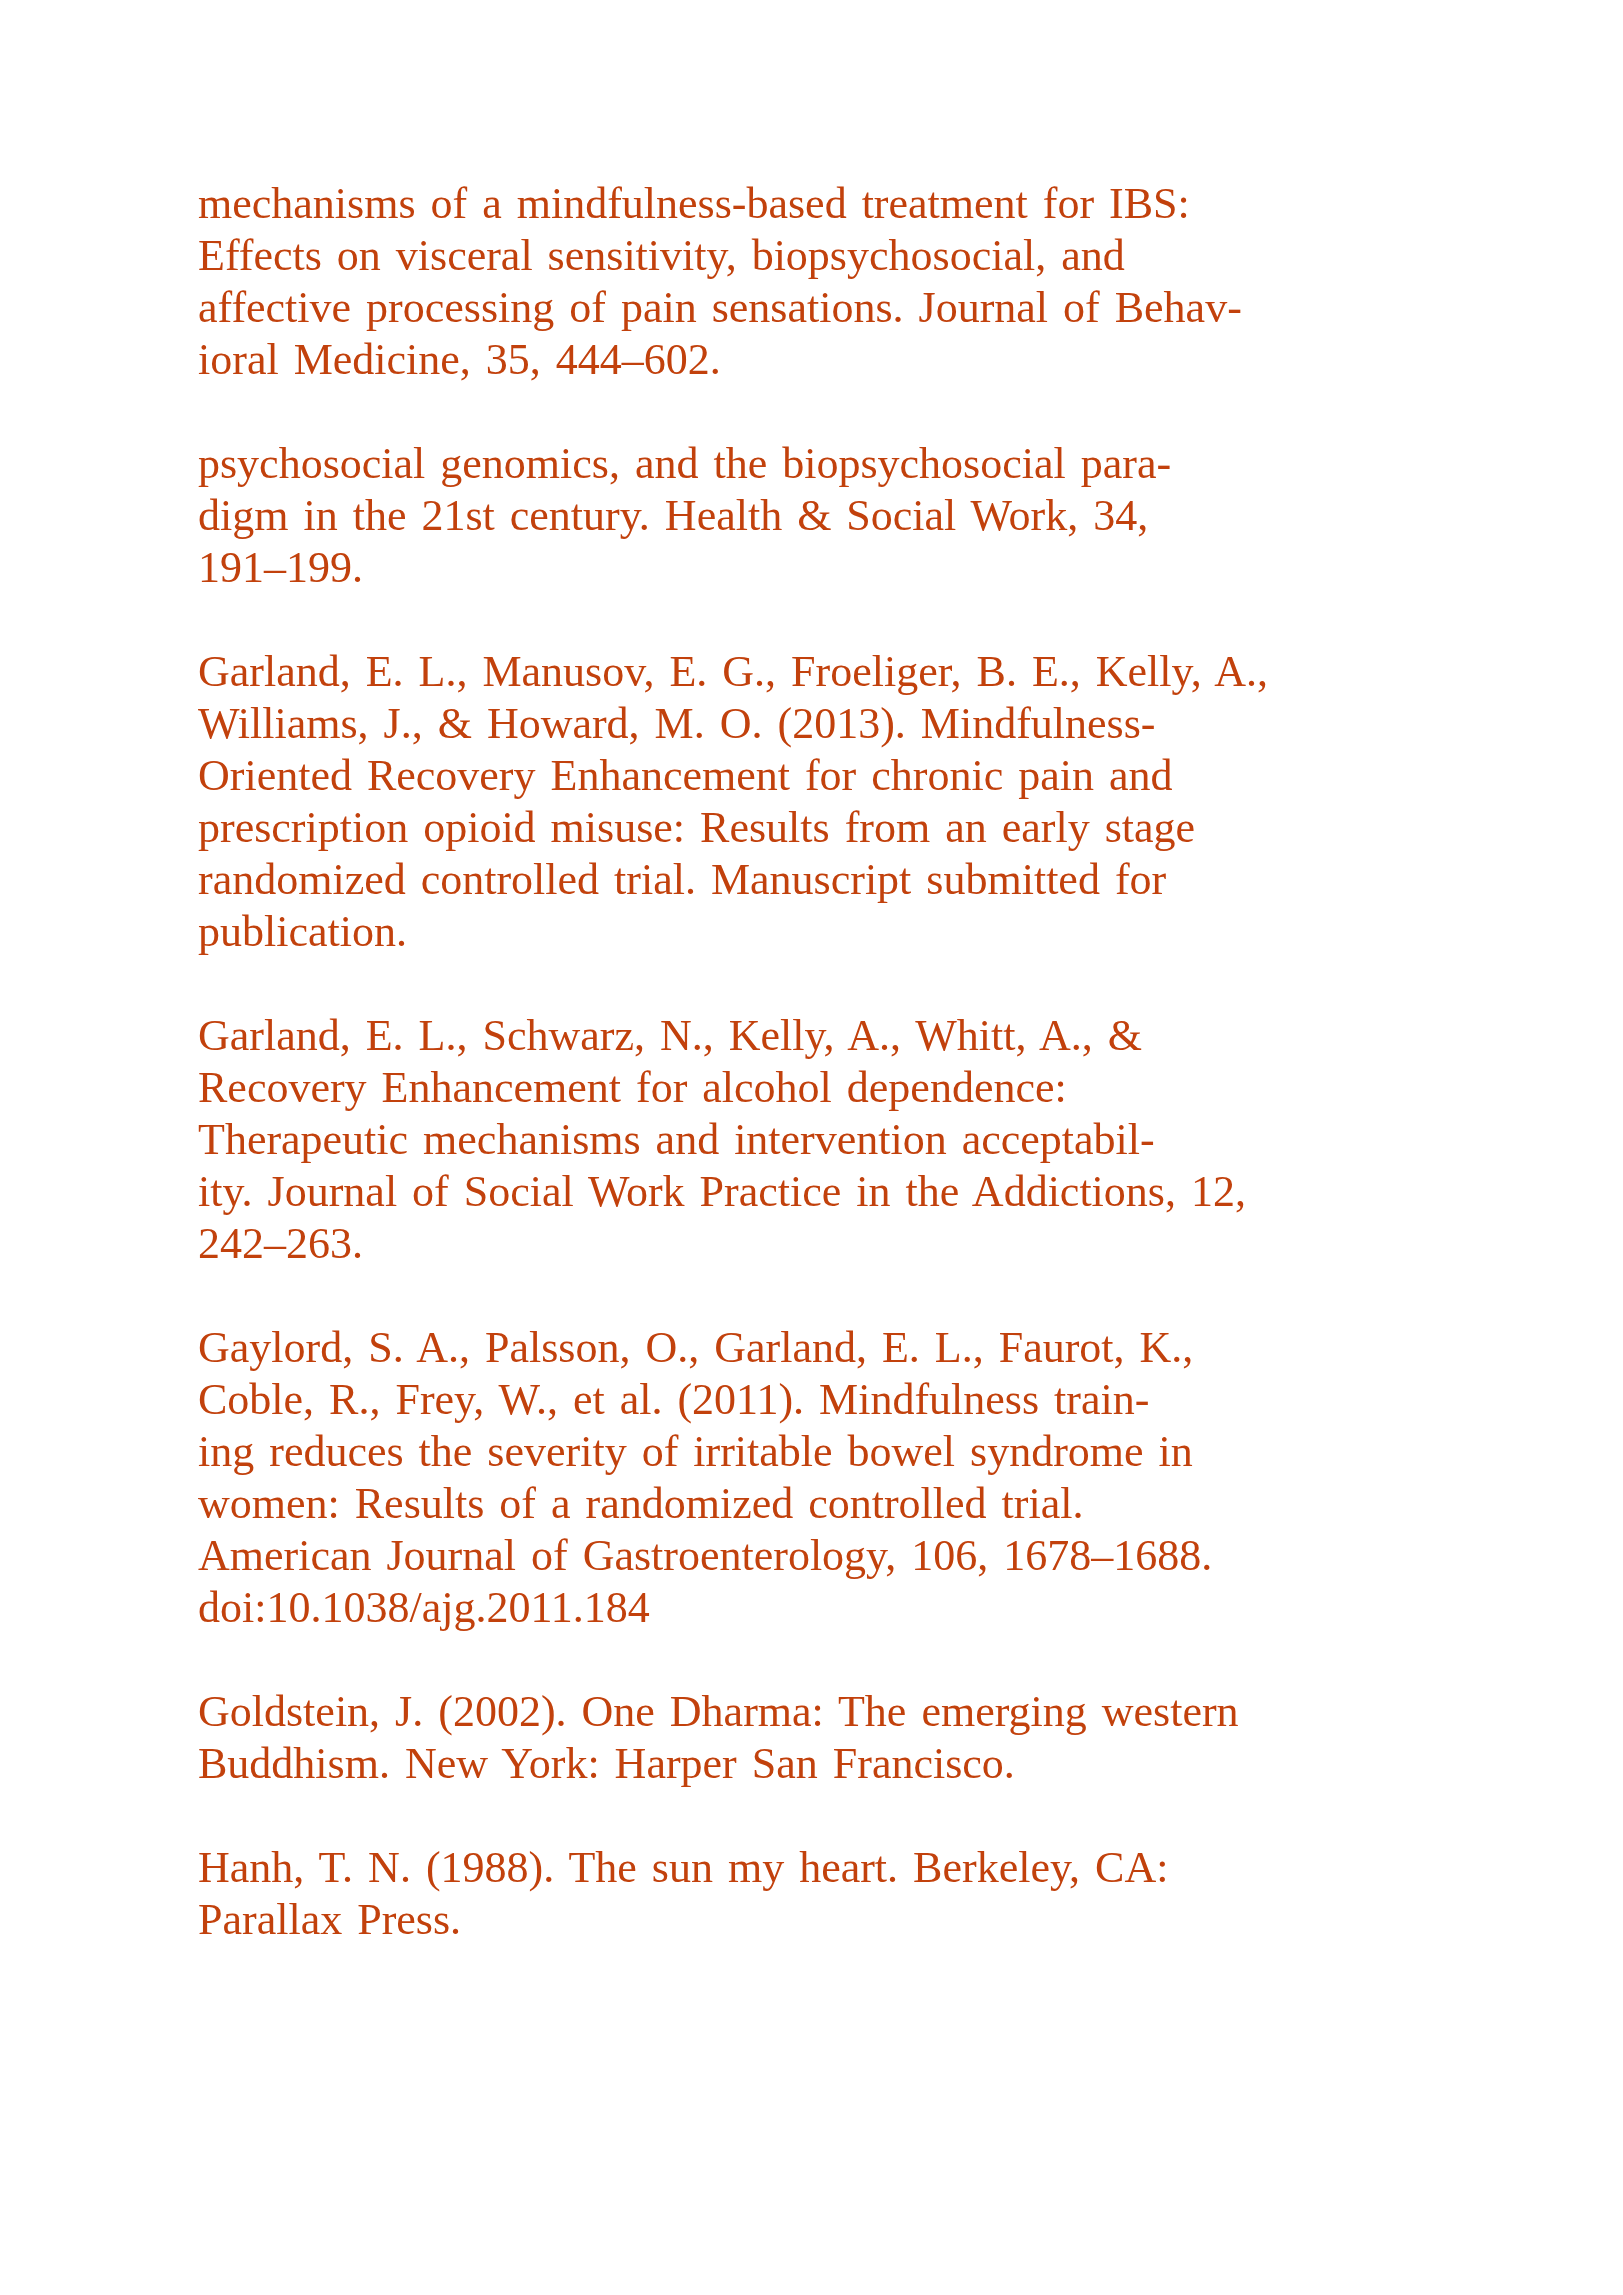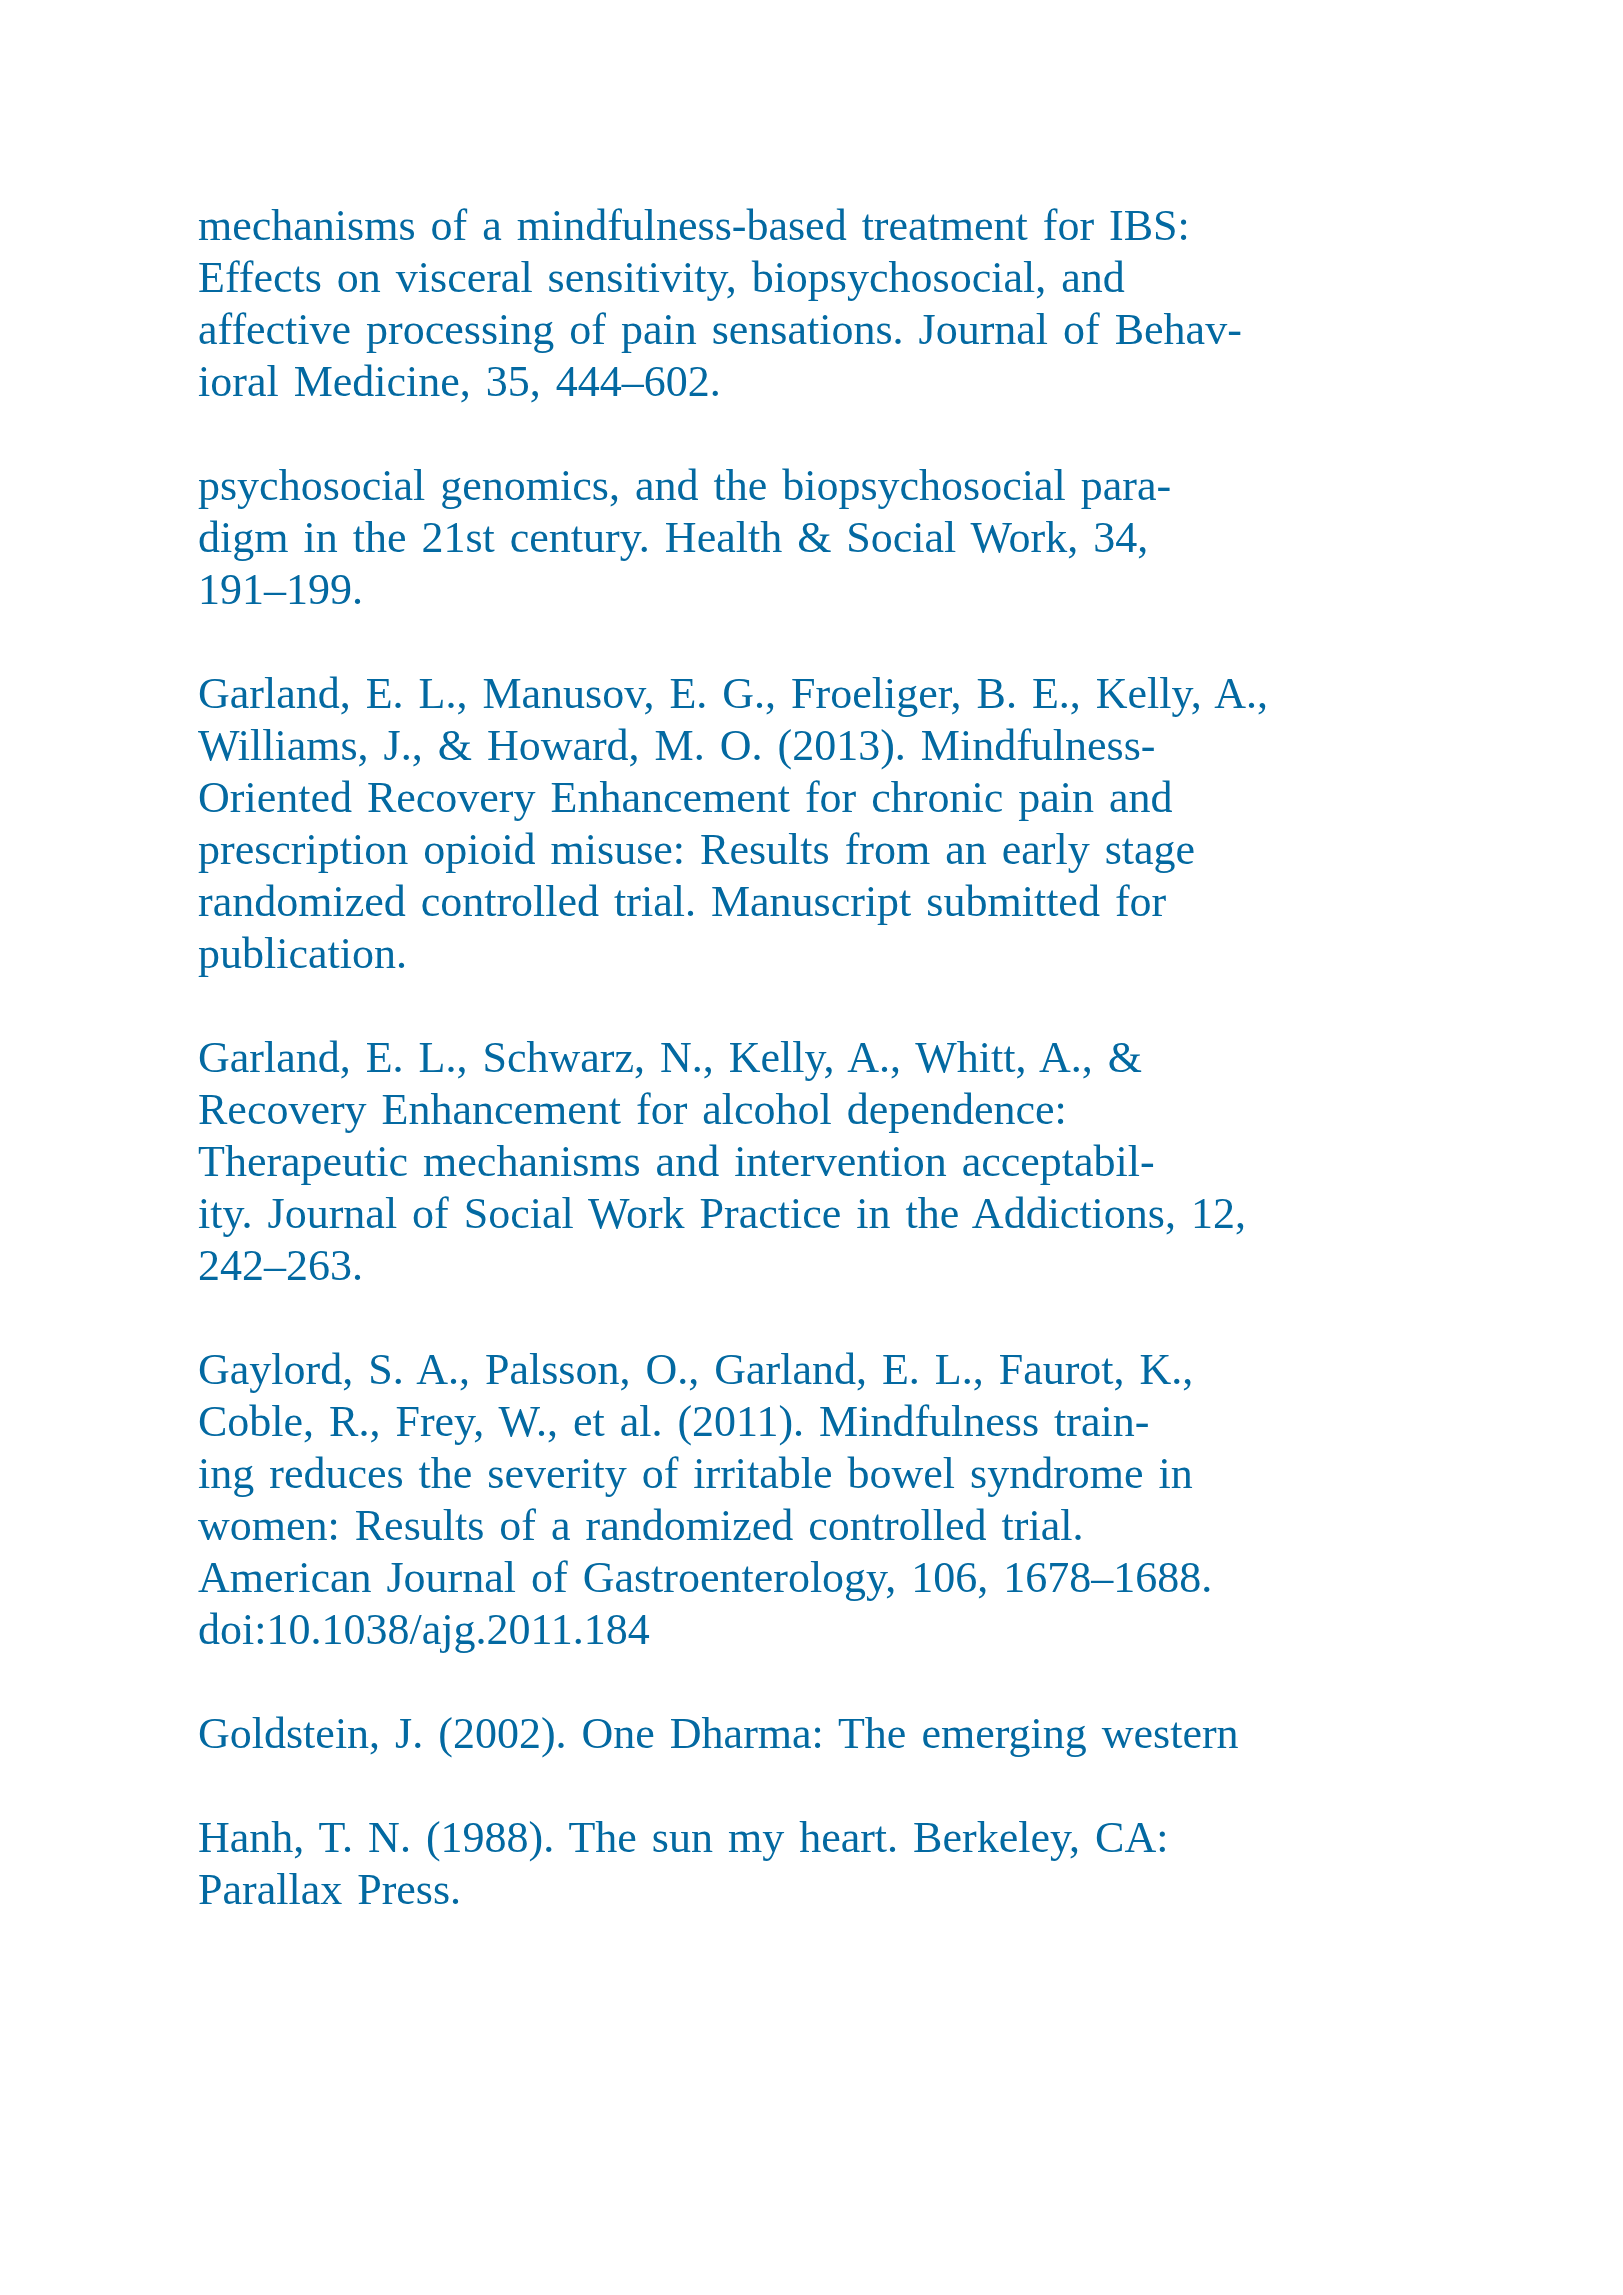--- a/index.html
+++ b/index.html
@@ -10,23 +10,23 @@
   .page {
     position: relative;
     width: 1623px;
     height: 2295px;
     background: #ffffff;
     overflow: hidden;
   }
   .content {
     position: absolute;
     left: 198px;
-    top: 200px;
+    top: 178px;
     width: 1284px;
-    color: #0369a1;
+    color: #c2410c;
     font-family: "Liberation Serif", "DejaVu Serif", serif;
     font-size: 44px;
     line-height: 52px;
     font-weight: 400;
   }
   .ref {
     margin: 0 0 52px 0;
     padding: 0;
   }
   .ref:last-child {
@@ -72,20 +72,21 @@
       <div class="ref">
         <div class="ref-line">Gaylord, S. A., Palsson, O., Garland, E. L., Faurot, K.,</div>
         <div class="ref-line">Coble, R., Frey, W., et al. (2011). Mindfulness train-</div>
         <div class="ref-line">ing reduces the severity of irritable bowel syndrome in</div>
         <div class="ref-line">women: Results of a randomized controlled trial.</div>
         <div class="ref-line">American Journal of Gastroenterology, 106, 1678–1688.</div>
         <div class="ref-line">doi:10.1038/ajg.2011.184</div>
       </div>
       <div class="ref">
         <div class="ref-line">Goldstein, J. (2002). One Dharma: The emerging western</div>
+        <div class="ref-line">Buddhism. New York: Harper San Francisco.</div>
       </div>
       <div class="ref">
         <div class="ref-line">Hanh, T. N. (1988). The sun my heart. Berkeley, CA:</div>
         <div class="ref-line">Parallax Press.</div>
       </div>
     </div>
 </div>
 
 
 </body></html>

